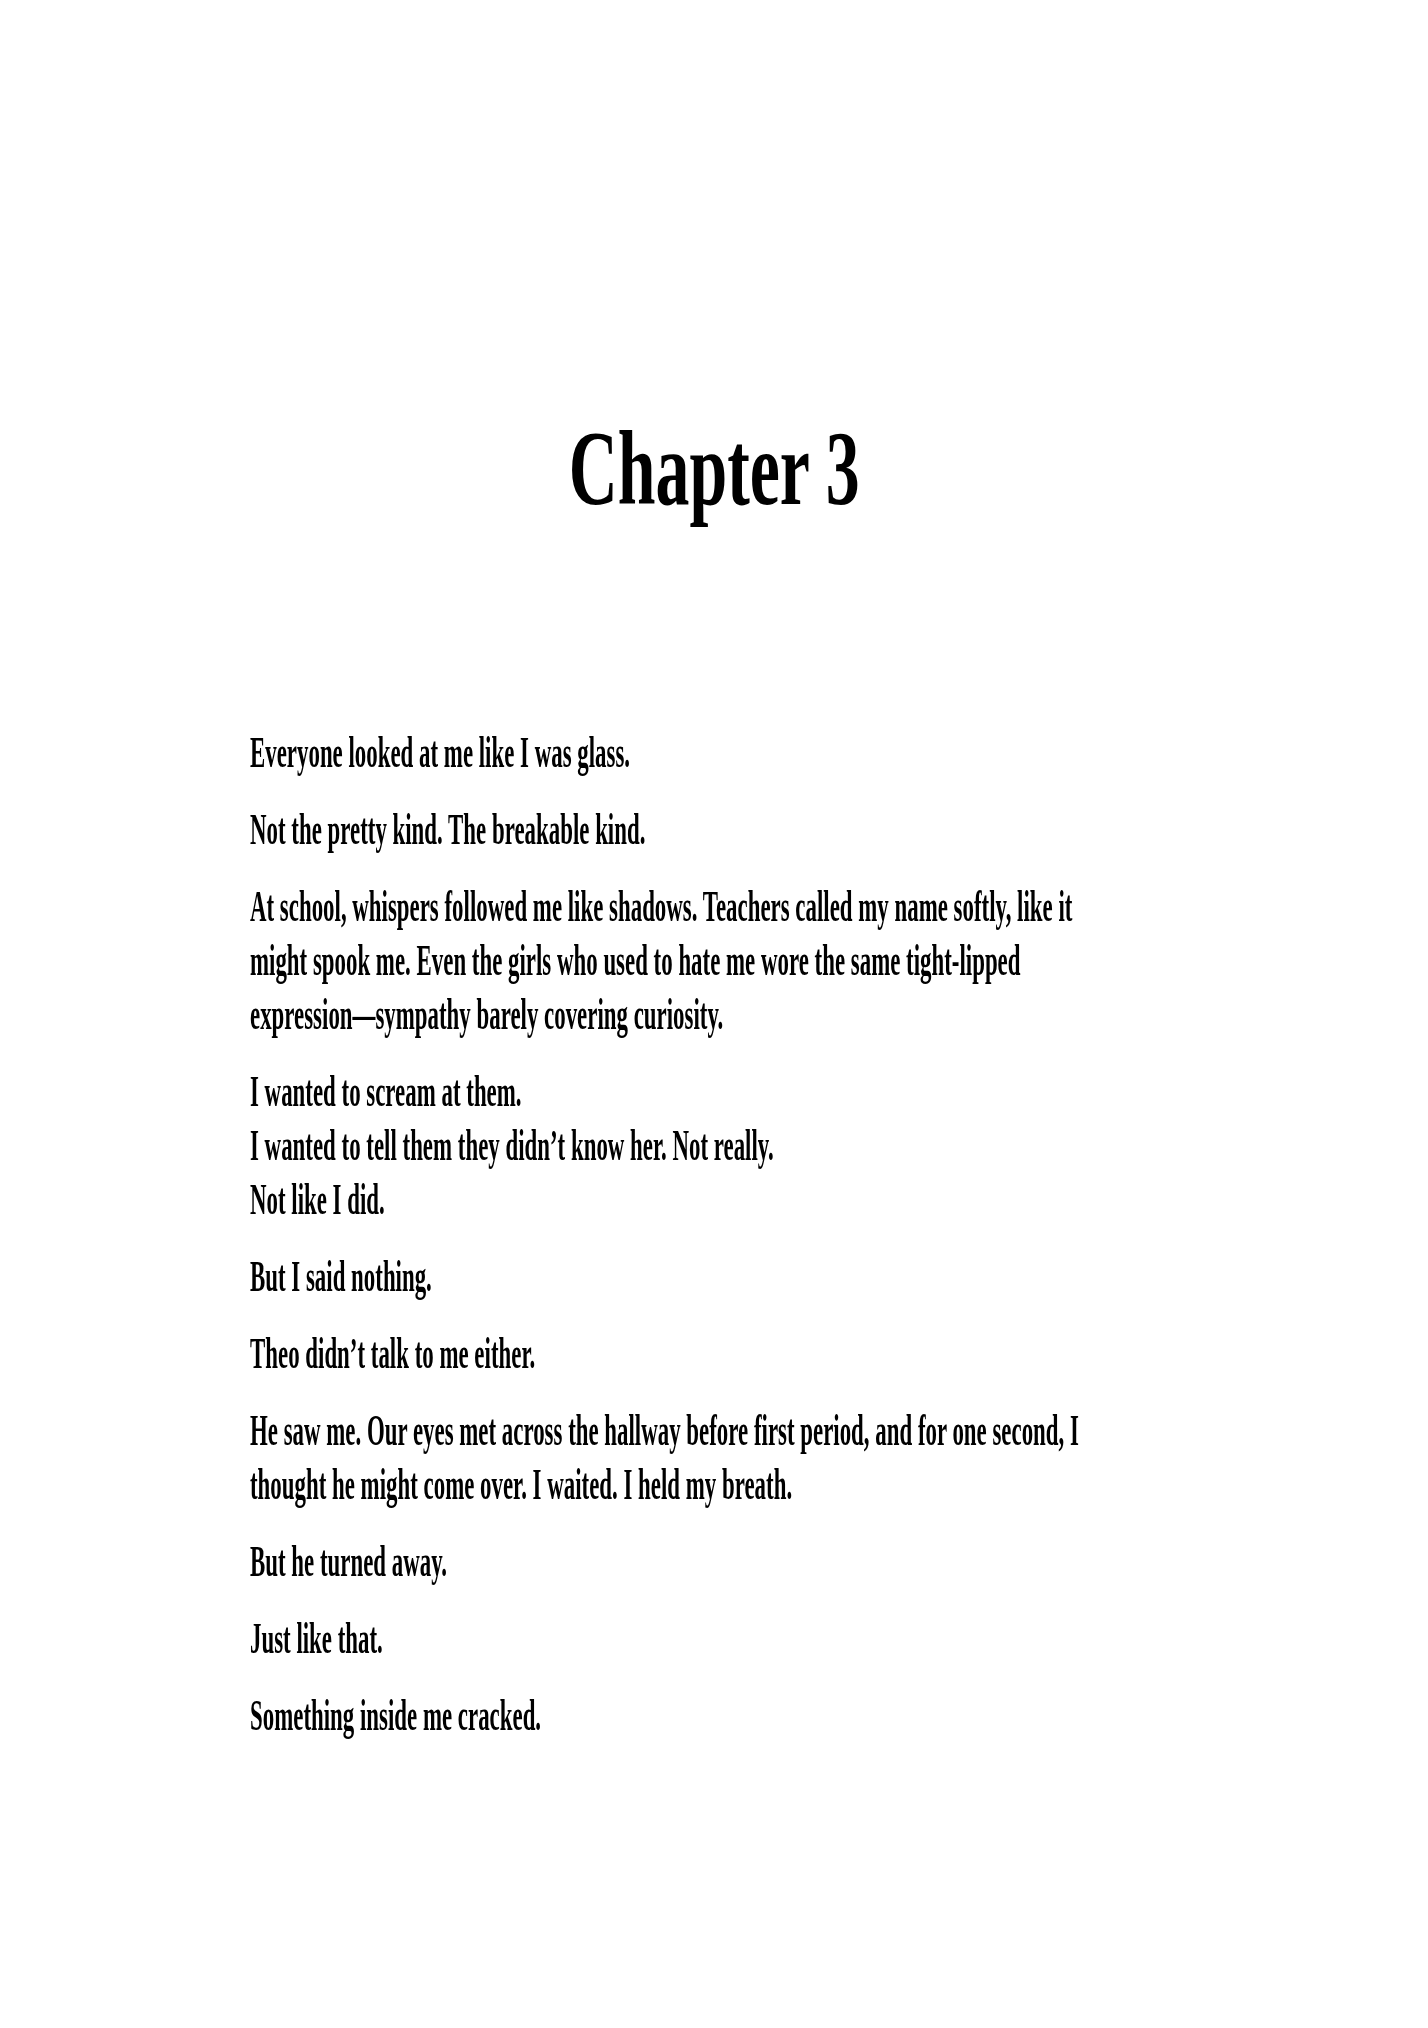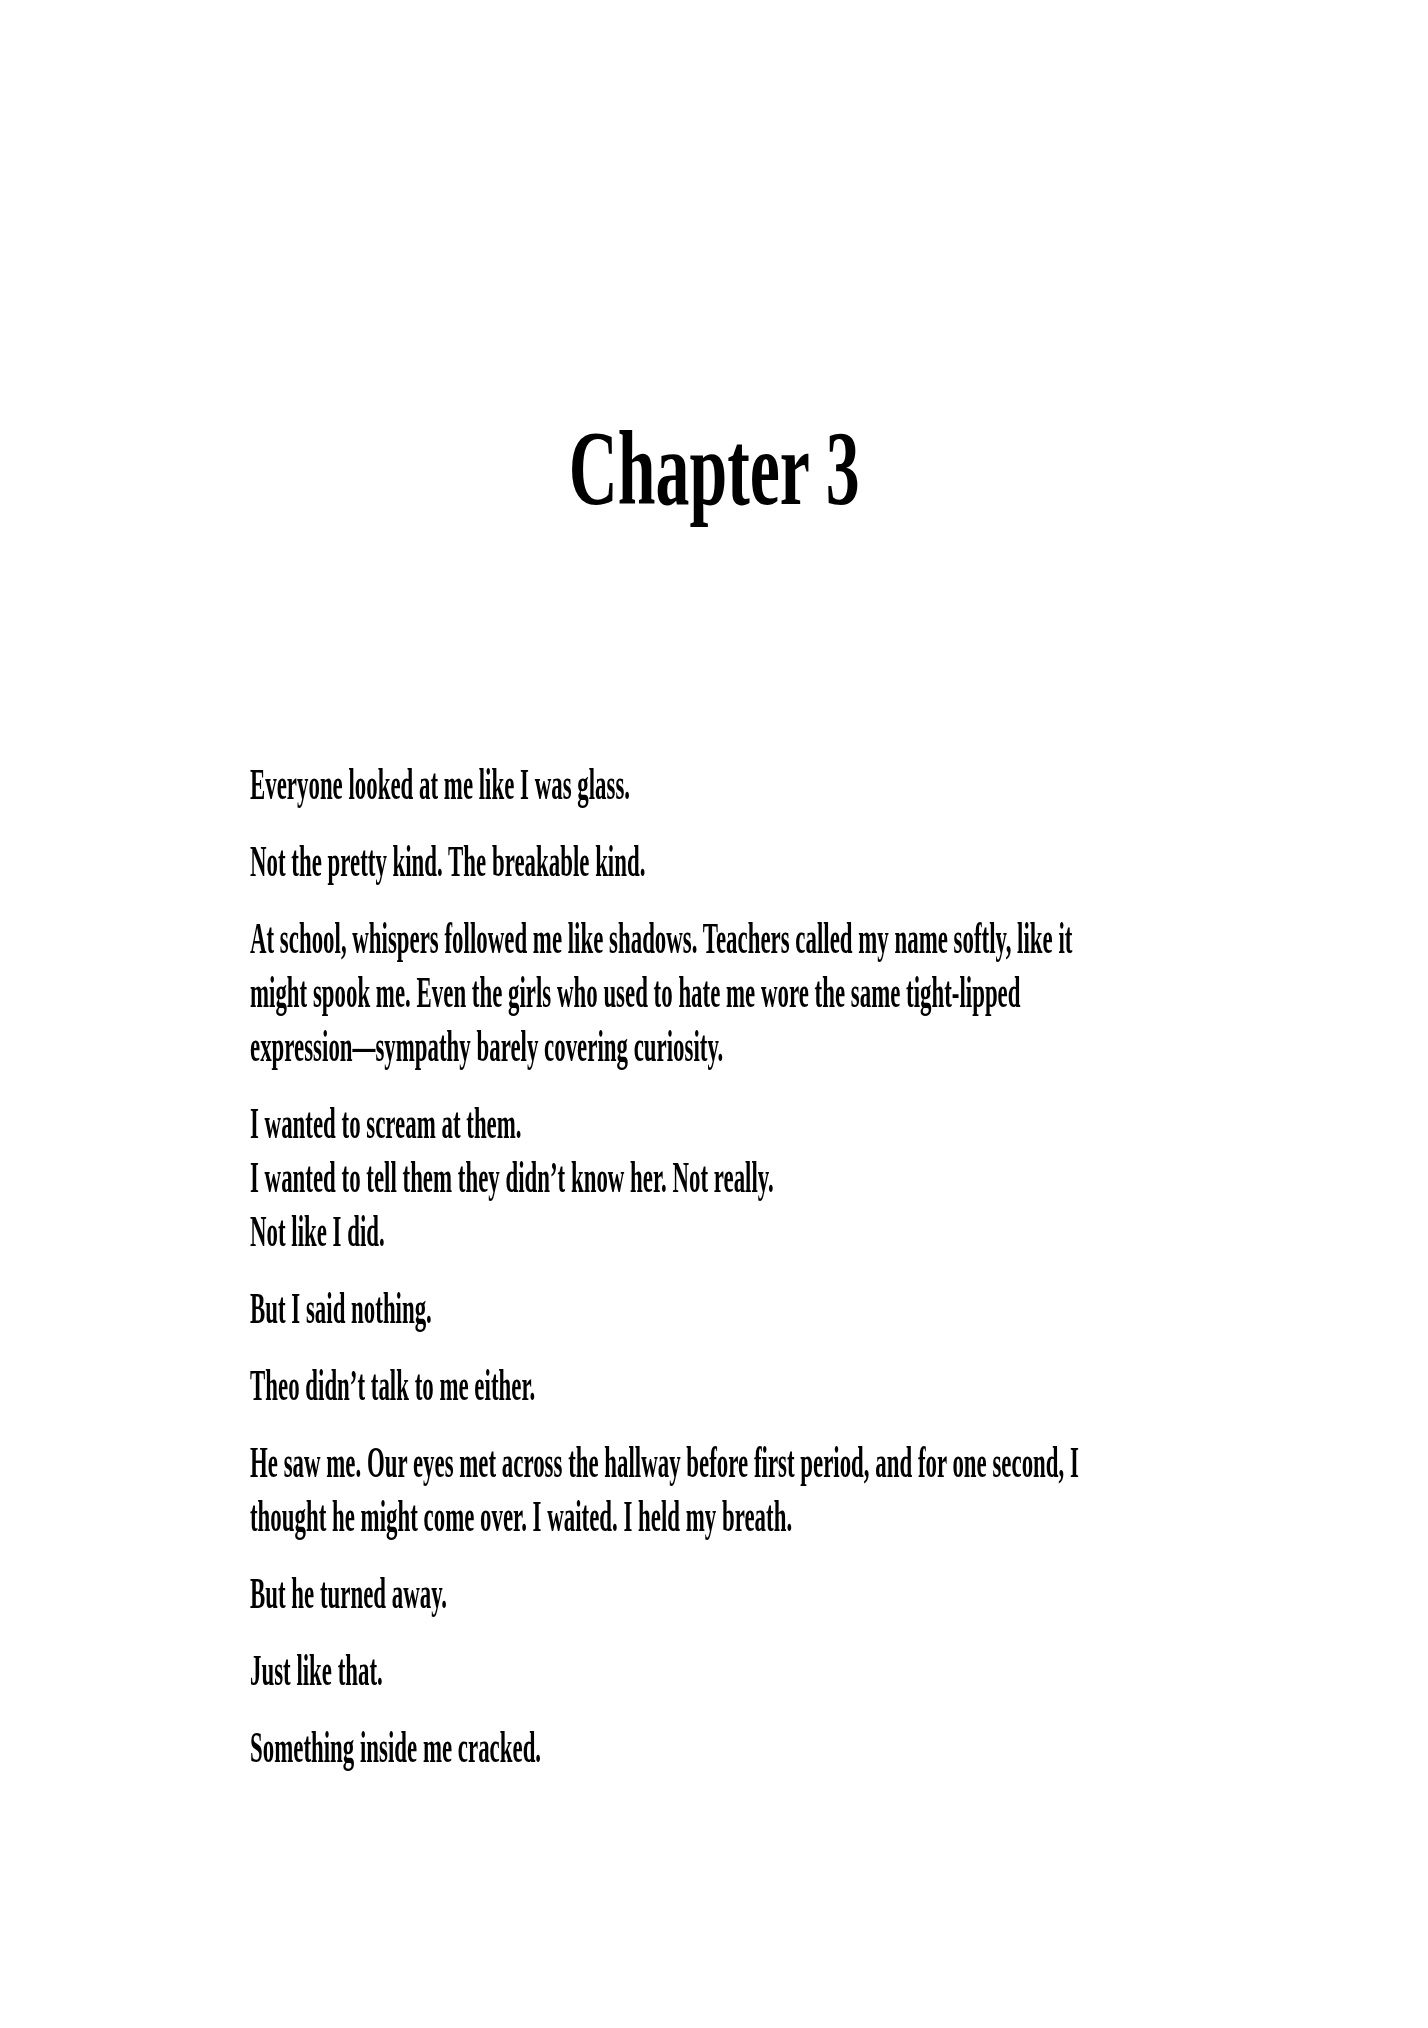--- a/index.html
+++ b/index.html
@@ -29,21 +29,21 @@
   .chapter-title {
     display: inline-block;
     font-size: 106px;
     font-weight: bold;
     letter-spacing: 0;
     transform: scaleX(0.64);
     transform-origin: 50% 50%;
   }
   .body-block {
     position: absolute;
-    top: 758px;
+    top: 726px;
     left: 250px;
     width: 1178px;
   }
   .prose {
     width: 2800px;               
     transform: scaleX(0.52);     
     transform-origin: 0 0;
   }
   .para {
     margin: 0 0 23px 0;

